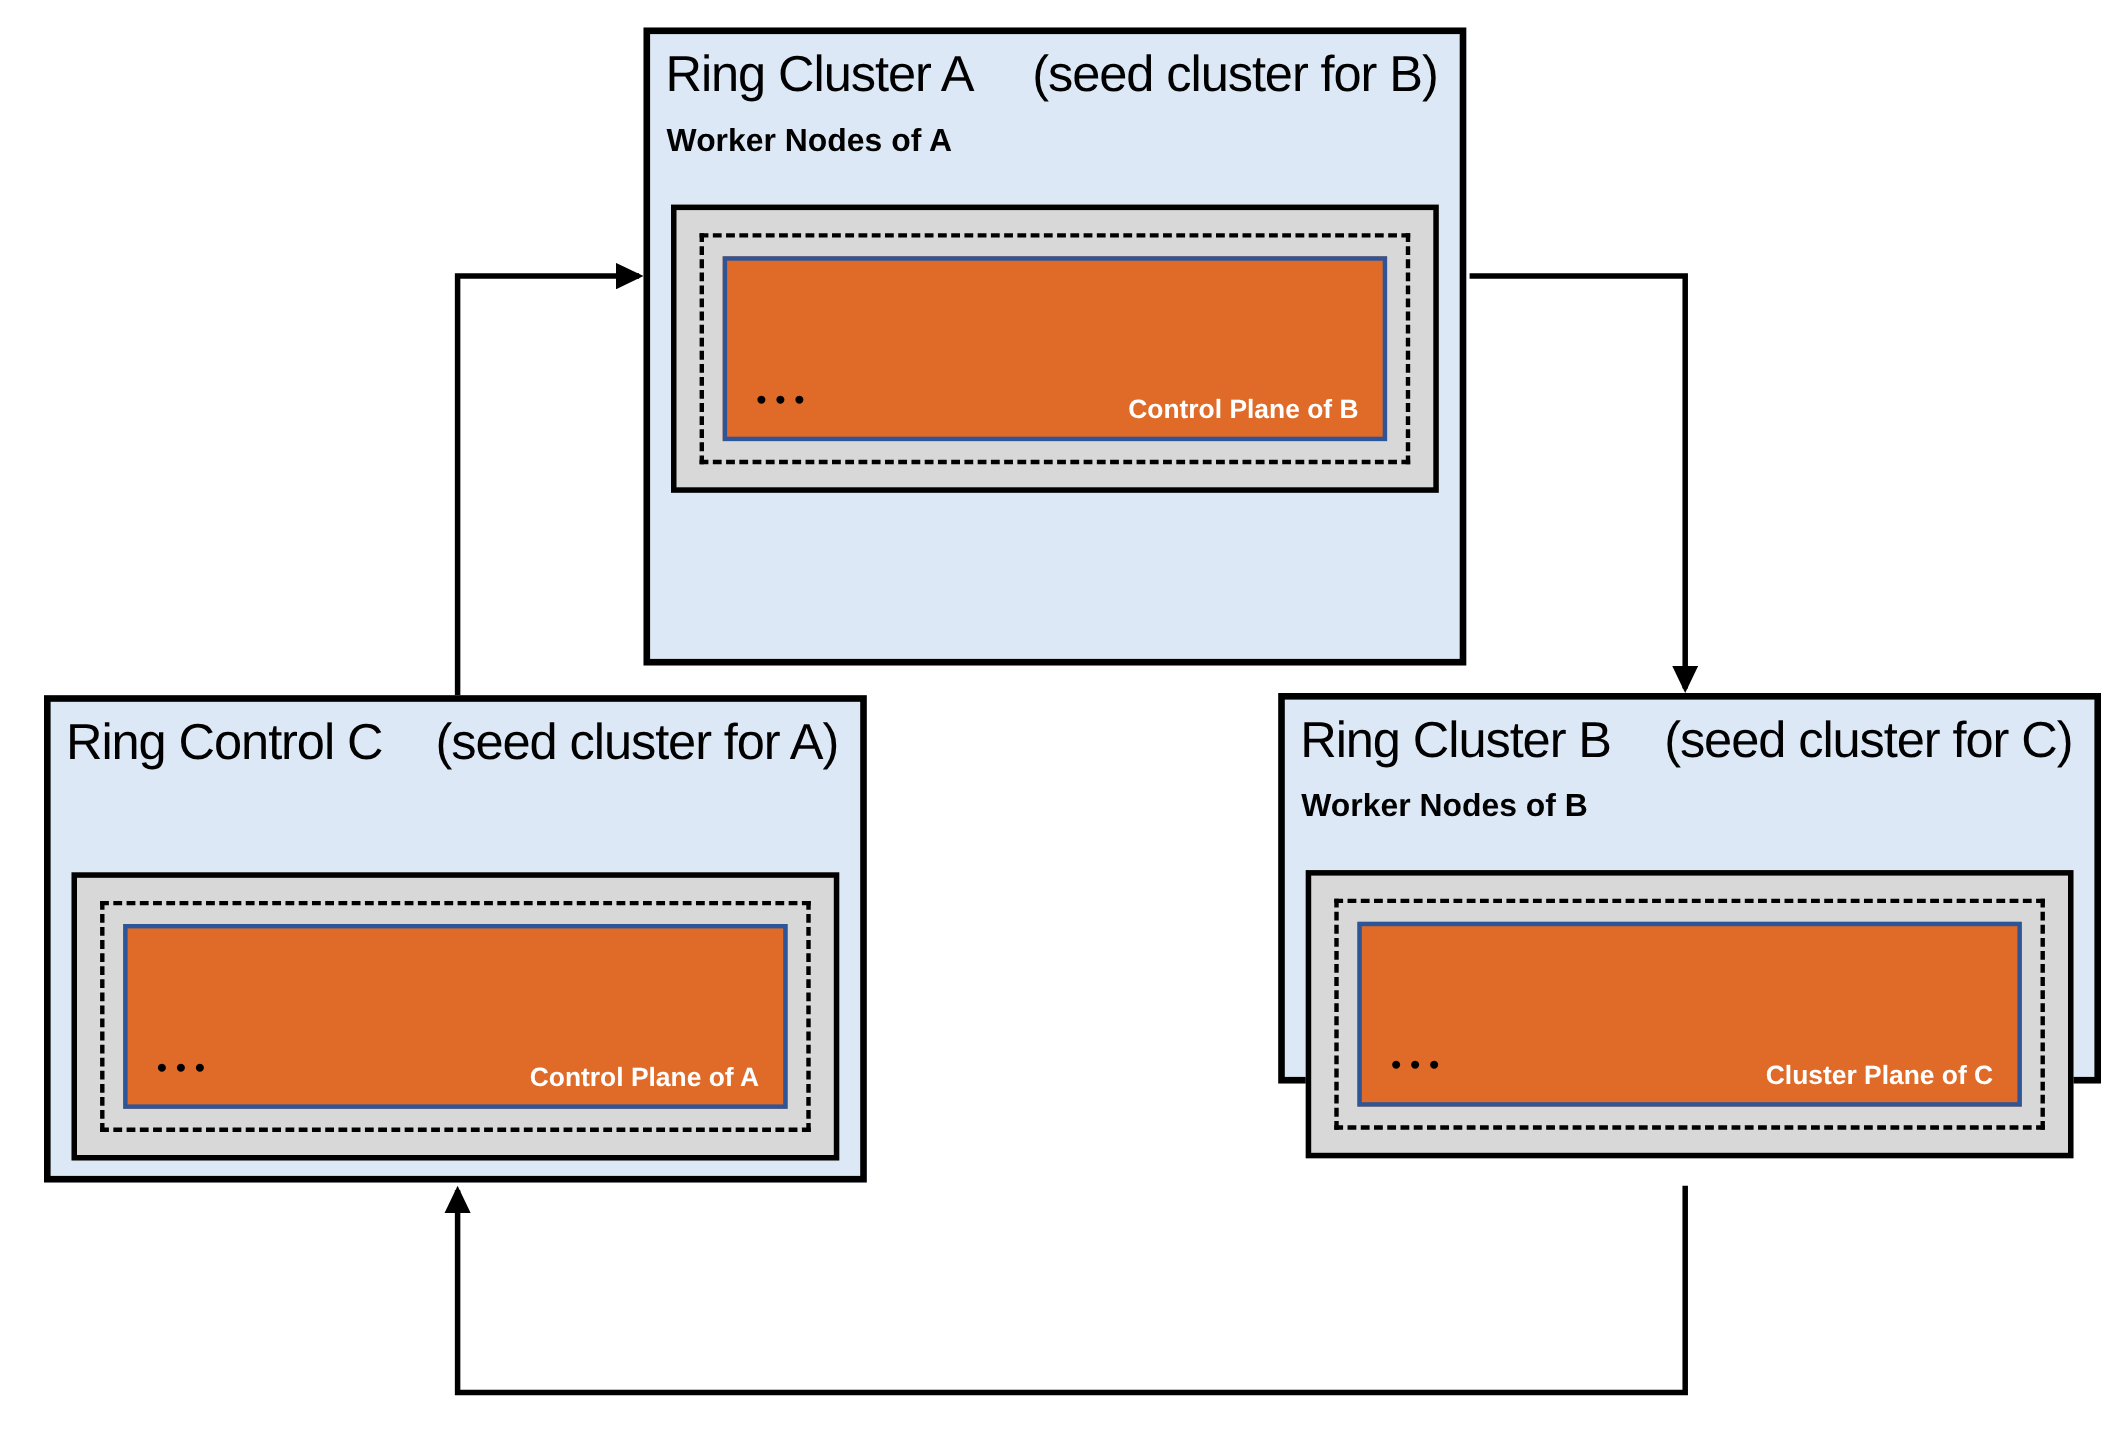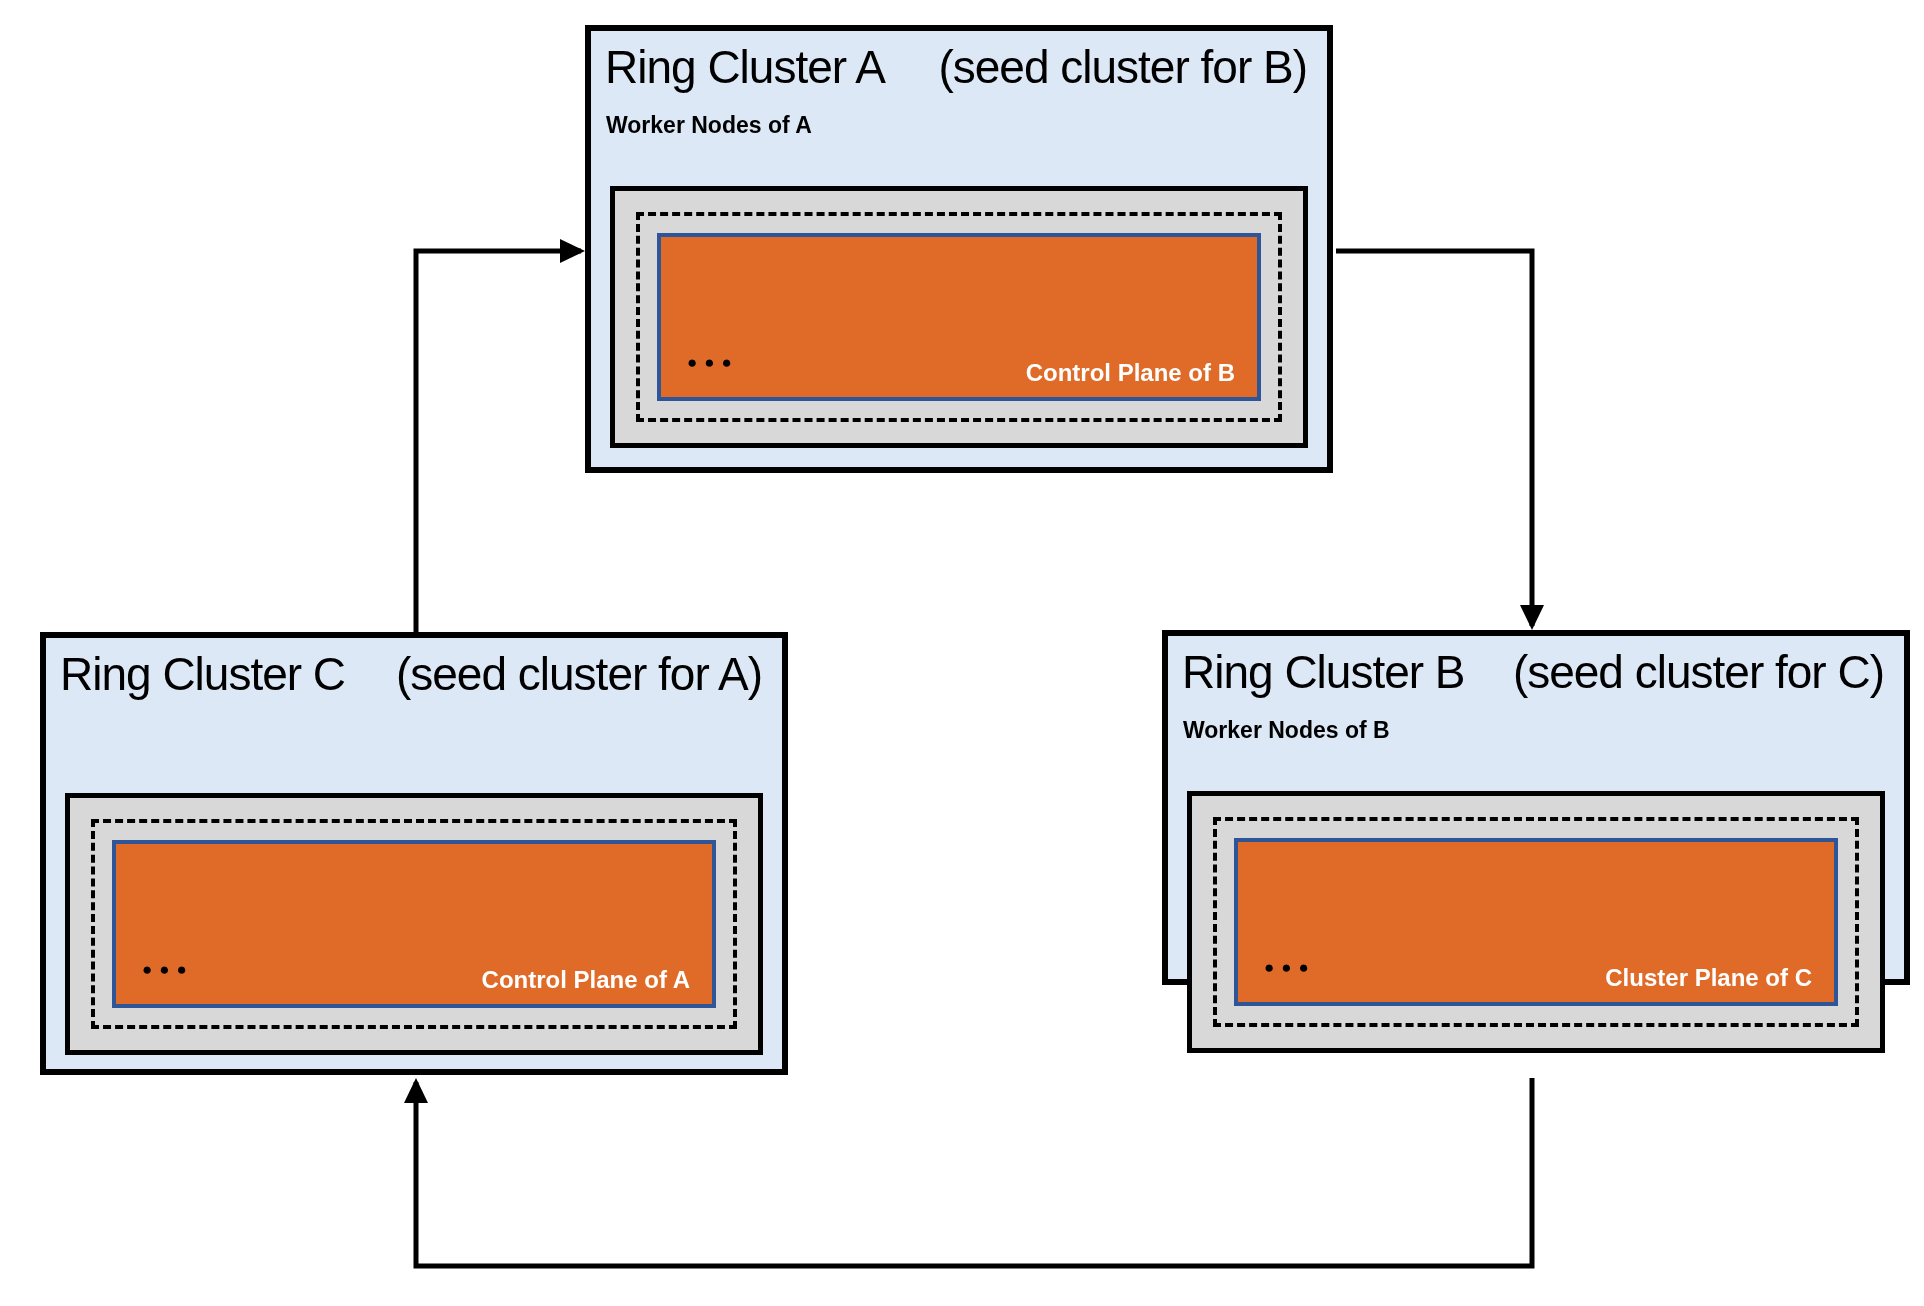--- a/index.html
+++ b/index.html
@@ -25,39 +25,39 @@
     stroke: #000000;
     stroke-width: 5;
   }
 
   .cluster {
     position: absolute;
     width: 748px;
     background: #dce8f5;
     border: 6px solid #000000;
   }
-  .cluster-a { left: 585px; top: 25px;  height: 448px; }
+  .cluster-a { left: 585px; top: 25px;  height: 580px; }
   .cluster-c { left: 40px;  top: 632px; height: 443px; }
   .cluster-b { left: 1162px;top: 630px; height: 355px; }
 
   .title-row {
     display: flex;
     justify-content: space-between;
     align-items: baseline;
     padding: 10px 20px 0 14px;
     font-size: 46px;
     letter-spacing: -1px;
     color: #000000;
     line-height: 1.15;
     white-space: nowrap;
   }
 
   .worker-label {
     margin: 18px 0 0 15px;
-    font-size: 23px;
+    font-size: 29px;
     font-weight: bold;
     color: #000000;
   }
 
   .worker-box {
     position: absolute;
     left: 19px;
     right: 19px;
     top: 155px;
     height: 262px;
@@ -125,21 +125,21 @@
         <div class="control-plane">
           <span class="dots">●●●</span>
           <span class="cp-label">Control Plane of B</span>
         </div>
       </div>
     </div>
   </section>
 
   <section class="cluster cluster-c">
     <div class="title-row">
-      <span>Ring Cluster C</span>
+      <span>Ring Control C</span>
       <span>(seed cluster for A)</span>
     </div>
     <div class="worker-box">
       <div class="dashed-box">
         <div class="control-plane">
           <span class="dots">●●●</span>
           <span class="cp-label">Control Plane of A</span>
         </div>
       </div>
     </div>

